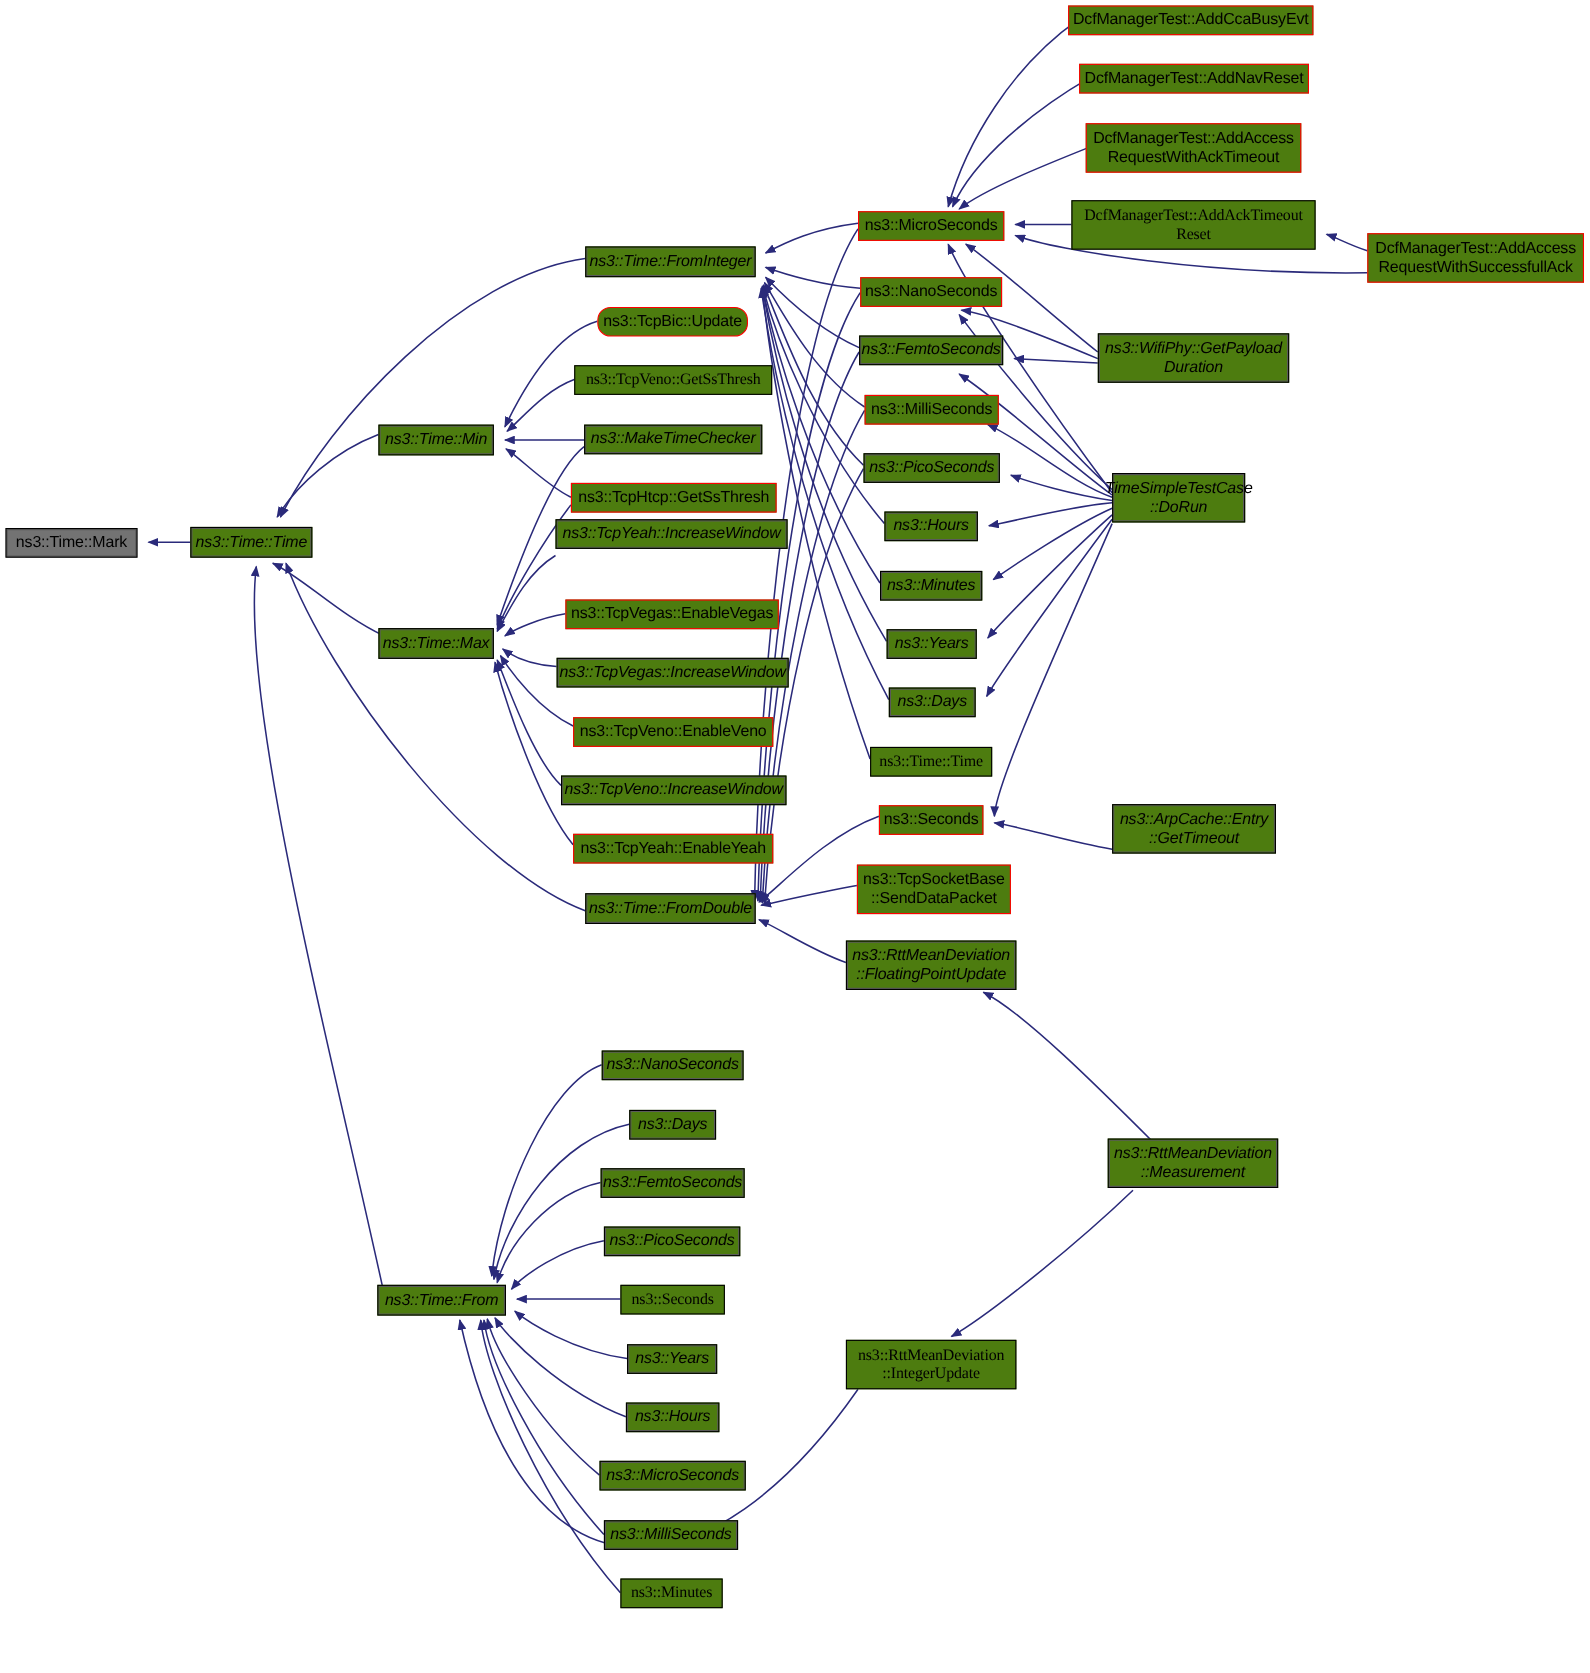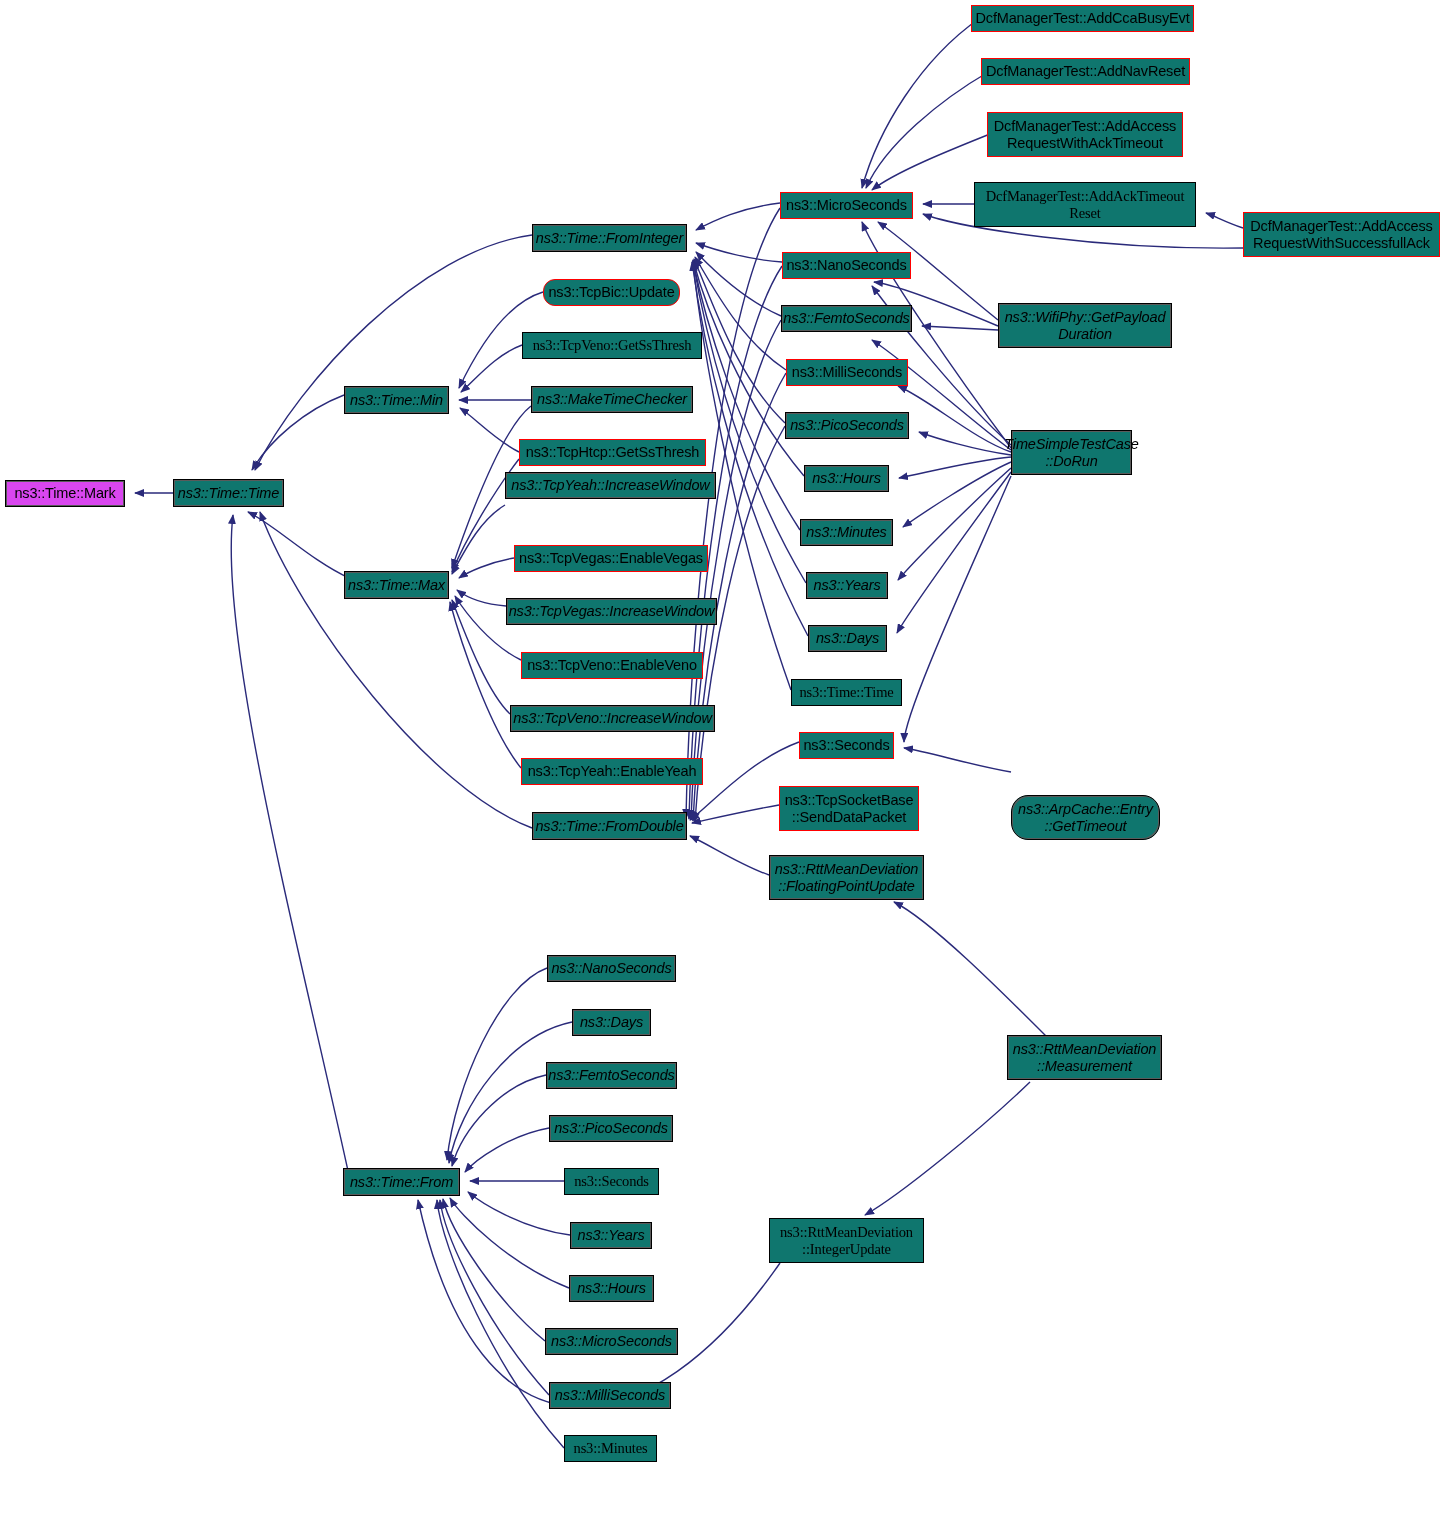--- a/index.html
+++ b/index.html
@@ -1,28 +1,28 @@
 <!DOCTYPE html>
 <html><head>
 <meta charset="utf-8">
 <title>ns3::Time::Mark caller graph</title>
 <style>
   html,body{margin:0;padding:0;background:#ffffff;}
   #canvas{position:relative;width:1445px;height:1521px;background:#ffffff;
           font-family:"Liberation Sans","DejaVu Sans",sans-serif;overflow:hidden;}
   svg#edges{position:absolute;left:0;top:0;width:1445px;height:1521px;}
   .node{position:absolute;box-sizing:border-box;display:flex;align-items:center;
-        justify-content:center;text-align:center;background:#0f766e;
+        justify-content:center;text-align:center;background:#4d7c0f;
         font-size:14.5px;line-height:1.12;color:#000000;white-space:pre-line;
         letter-spacing:-0.15px;}
   .b-black{border:1px solid #000000;font-family:Liberation Serif, serif;}
   .b-grey{border:1px solid #000000;box-shadow:1px 1px 0 0 #5a5a5a inset,
            -1px -1px 0 0 #5a5a5a inset;font-style:italic;}
   .b-red{border:1px solid #ff0000;}
-  .filled{background:#d946ef;border:1px solid #000000;
+  .filled{background:#737373;border:1px solid #000000;
           box-shadow:1px 1px 0 0 #5a5a5a inset,-1px -1px 0 0 #5a5a5a inset;}
 </style>
 </head>
 <body>
 
 <div id="canvas">
   <svg id="edges" viewBox="0 0 1445 1521" xmlns="http://www.w3.org/2000/svg">
     <defs>
       <marker id="ah" markerWidth="10" markerHeight="8" refX="9" refY="4" orient="auto" markerUnits="userSpaceOnUse">
         <path d="M0,0 L10,4 L0,8 z" fill="#2a2a7a"></path>
@@ -164,20 +164,20 @@
       <div class="node b-red" style="left: 987px; top: 112px; width: 196px; height: 45px;">DcfManagerTest::AddAccess
 RequestWithAckTimeout</div>
       <div class="node b-black" style="left: 974px; top: 182px; width: 222px; height: 45px;">DcfManagerTest::AddAckTimeout
 Reset</div>
       <div class="node b-red" style="left: 1243px; top: 212px; width: 197px; height: 45px;">DcfManagerTest::AddAccess
 RequestWithSuccessfullAck</div>
       <div class="node b-grey" style="left: 998px; top: 303px; width: 174px; height: 45px;">ns3::WifiPhy::GetPayload
 Duration</div>
       <div class="node b-grey" style="left: 1011px; top: 430px; width: 121px; height: 45px;">TimeSimpleTestCase
 ::DoRun</div>
-      <div class="node b-grey" style="left: 1011px; top: 795px; width: 149px; height: 45px; border-radius: 17px;">ns3::ArpCache::Entry
+      <div class="node b-grey" style="left: 1011px; top: 731px; width: 149px; height: 45px;">ns3::ArpCache::Entry
 ::GetTimeout</div>
       <div class="node b-grey" style="left: 1007px; top: 1035px; width: 155px; height: 45px;">ns3::RttMeanDeviation
 ::Measurement</div>
       <div class="node b-black" style="left: 769px; top: 1218px; width: 155px; height: 45px;">ns3::RttMeanDeviation
 ::IntegerUpdate</div>
     </div>
 </div>
 
 </body></html>

